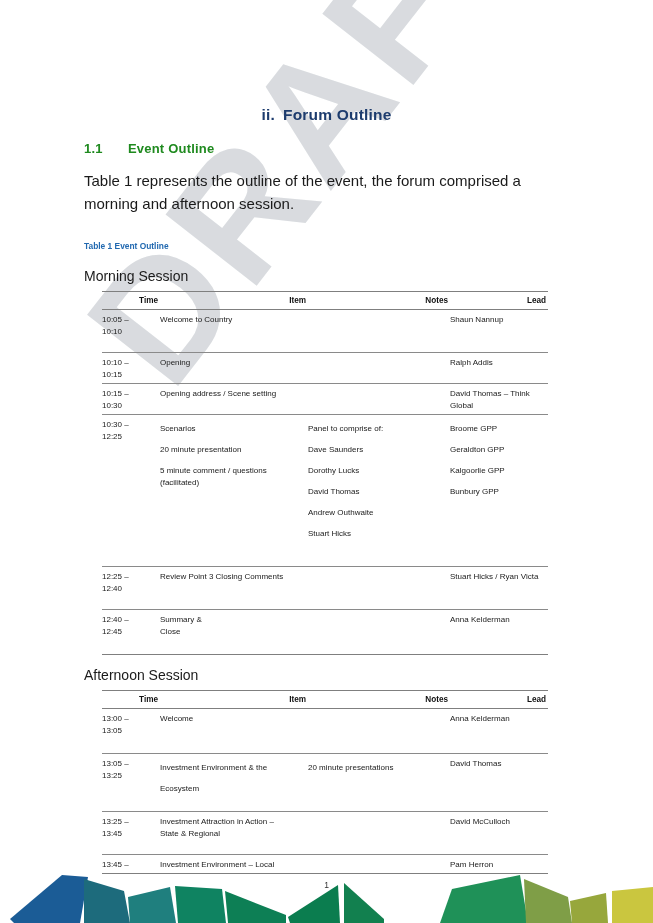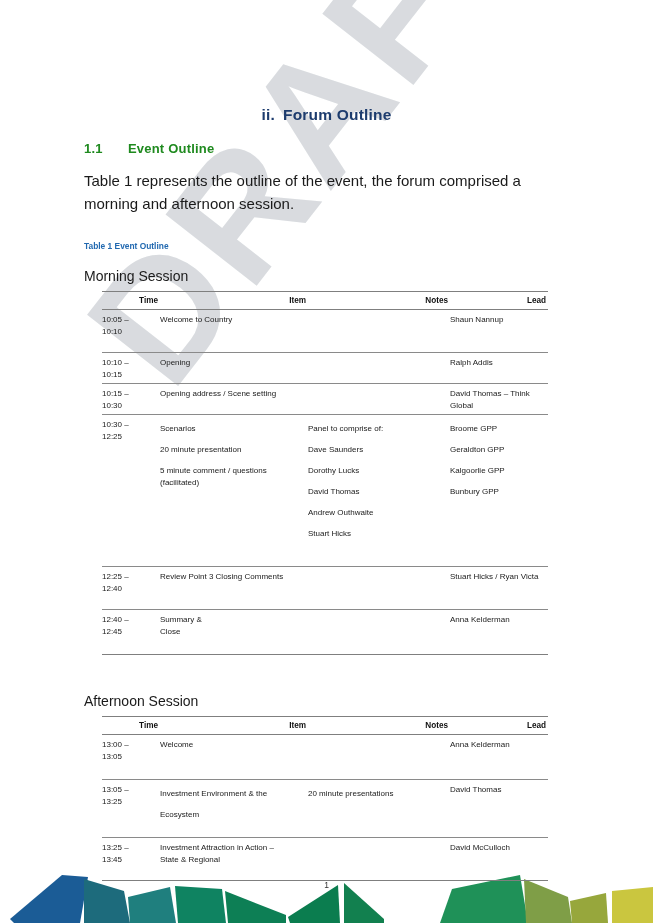--- a/index.html
+++ b/index.html
@@ -289,21 +289,21 @@
             </td>
             <td class="pad-md"></td>
             <td class="pad-md">
               <span class="line first">Anna Kelderman</span>
             </td>
           </tr>
         </tbody>
     </table>
   </div>
 
-  <div class="session-label" style="margin-top:38px;">Afternoon Session</div>
+  <div class="session-label" style="margin-top:12px;">Afternoon Session</div>
 
   <div class="sched-wrap">
     <table class="sched">
       <colgroup>
           <col class="c-time">
           <col class="c-item">
           <col class="c-notes">
           <col class="c-lead">
         </colgroup>
       <thead>
@@ -351,20 +351,32 @@
             </td>
             <td class="pad-sm">
               <span class="line first">Investment Attraction in Action –</span>
               <span class="line">State &amp; Regional</span>
             </td>
             <td class="pad-sm"></td>
             <td class="pad-sm">
               <span class="line first">David McCulloch</span>
             </td>
           </tr>
+          <tr>
+            <td class="pad-xs">
+              <span class="line first">13:45 –</span>
+            </td>
+            <td class="pad-xs">
+              <span class="line first">Investment Environment – Local</span>
+            </td>
+            <td class="pad-xs"></td>
+            <td class="pad-xs">
+              <span class="line first">Pam Herron</span>
+            </td>
+          </tr>
         </tbody>
     </table>
   </div>
 
 </div>
 
 <svg id="footer-art" viewBox="0 0 653 70" preserveAspectRatio="none">
     <polygon points="10,66 62,22 88,24 80,70 14,70" fill="#1b5c96"></polygon>
     <polygon points="84,26 124,38 130,70 84,70" fill="#1d6b7c"></polygon>
     <polygon points="128,44 170,34 176,70 130,70" fill="#1f7f7e"></polygon>

